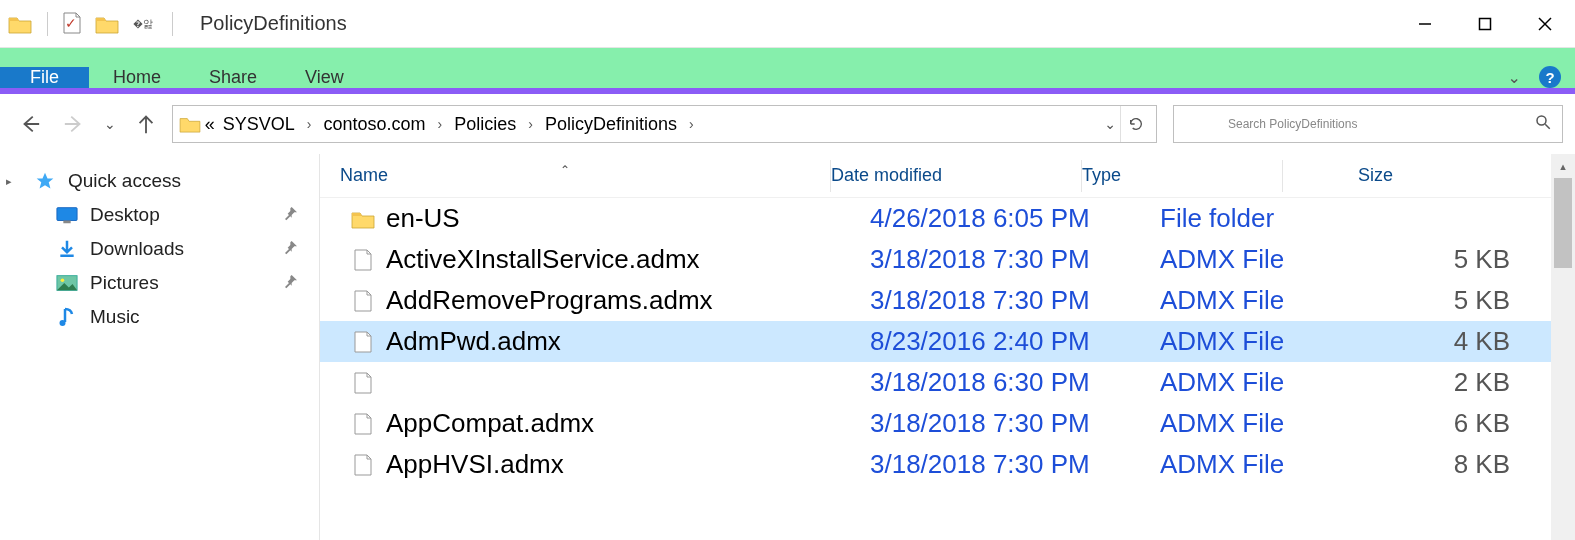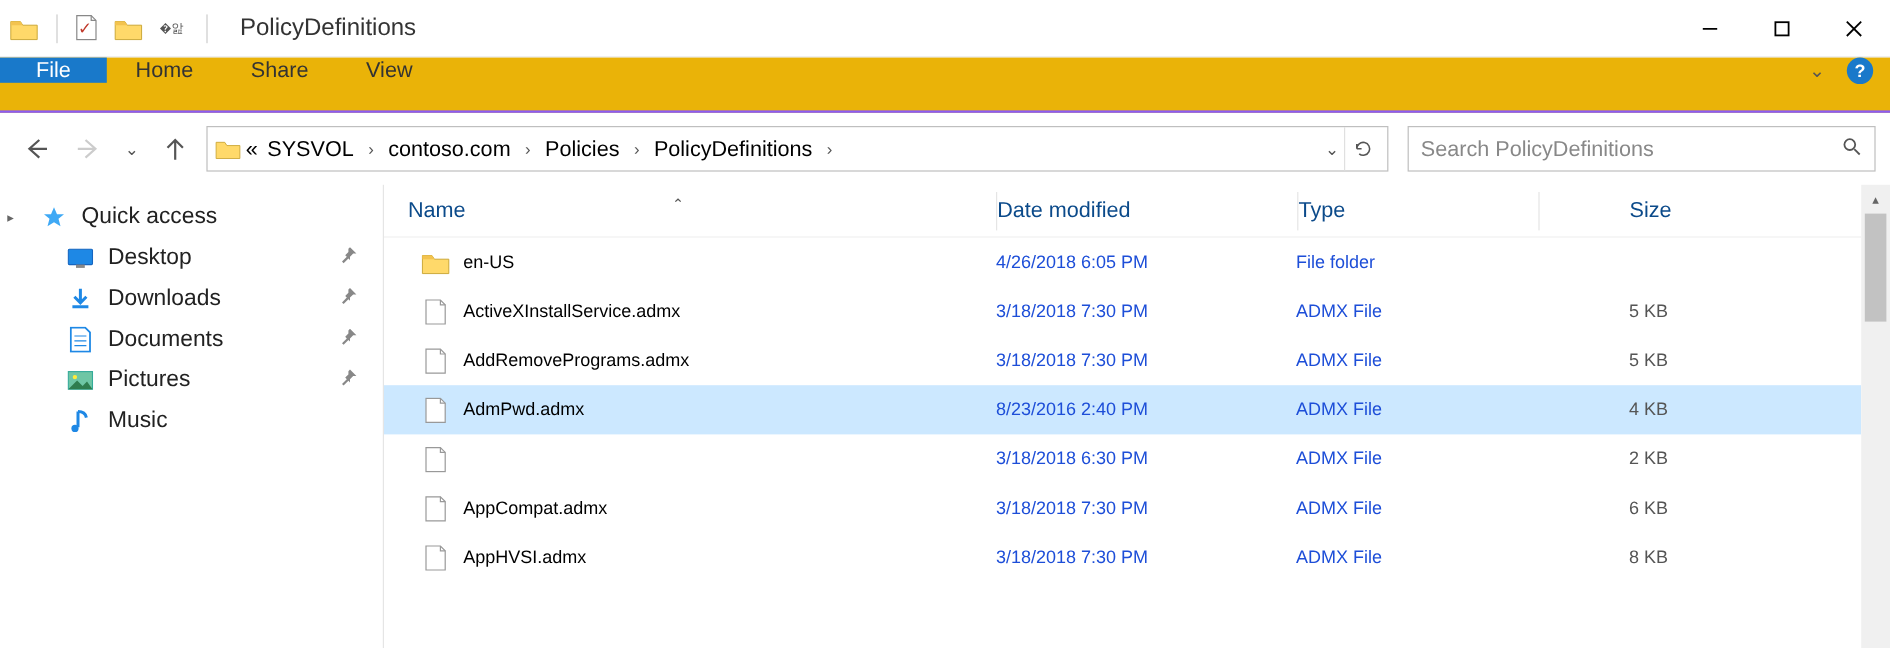--- a/index.html
+++ b/index.html
@@ -65,23 +65,23 @@
       display: flex;
       align-items: center;
       justify-content: center;
       font-size: 16px;
     }
     .win-btn svg { width: 16px; height: 16px; }
     
     .ribbon-tabs {
       height: 46px;
       display: flex;
-      align-items: flex-start;
-      border-bottom: 2px solid #8b5cf6;
-      background: #eab308;
+      align-items: flex-end;
+      border-bottom: 6px solid #8b5cf6;
+      background: #86efac;
     }
     .ribbon-tab {
       padding: 0 24px;
       display: flex;
       align-items: center;
       font-size: 18px;
       color: #333;
     }
     .ribbon-tab.file {
       background: #1979ca;
@@ -158,24 +158,25 @@
       padding: 0 10px;
       margin-left: 8px;
       background: #fff;
       color: #666;
       font-size: 18px;
     }
     .searchbar input {
       flex: 1;
       border: none;
       outline: none;
-      font-size: 18px;
+      font-size: 12px;
       font-family: inherit;
       color: #4c1d95;
       background: transparent;
+      margin-left: 44px;
     }
     .searchbar input::placeholder { color: #888; }
     
     .content {
       display: flex;
       height: calc(540px - 48px - 46px - 60px);
     }
     .sidebar {
       width: 320px;
       border-right: 1px solid #e5e5e5;
@@ -237,21 +238,22 @@
     }
     .col-sep {
       width: 1px;
       height: 32px;
       background: #e5e5e5;
     }
     .file-row {
       display: flex;
       align-items: center;
       height: 41px;
-      font-size: 15px;
+      font-size: 26px;
+      gap: 40px;
     }
     .file-row.selected {
       background: #cce8ff;
     }
     .file-row .col-name {
       display: flex;
       align-items: center;
     }
     .file-row .fi {
       width: 26px;
@@ -421,34 +423,20 @@
               <path d="M13 3 L21 11 L17 11 L13 15 L13 19 L11 17 L5 23 L3 21 L9 15 L7 13 L11 9 L11 5 Z" fill="#888"></path>
             </svg></span>
         </div>
         <div class="side-item sub">
           <span class="icon-slot">
             <svg width="20" height="20" viewBox="0 0 24 24">
               <path d="M12 2 L12 16 M6 10 L12 16 L18 10 M4 20 L20 20" fill="none" stroke="#1e88e5" stroke-width="3"></path>
             </svg>
           </span>
           <span class="label">Downloads</span>
-          <span class="pin-icon"><svg width="16" height="16" viewBox="0 0 24 24">
-              <path d="M13 3 L21 11 L17 11 L13 15 L13 19 L11 17 L5 23 L3 21 L9 15 L7 13 L11 9 L11 5 Z" fill="#888"></path>
-            </svg></span>
-        </div>
-        <div class="side-item sub">
-          <span class="icon-slot">
-            <svg width="18" height="22" viewBox="0 0 18 22">
-              <path d="M1 1 L13 1 L17 5 L17 21 L1 21 Z" fill="#fff" stroke="#1e88e5" stroke-width="1.5"></path>
-              <line x1="4" y1="8" x2="14" y2="8" stroke="#1e88e5"></line>
-              <line x1="4" y1="12" x2="14" y2="12" stroke="#1e88e5"></line>
-              <line x1="4" y1="16" x2="14" y2="16" stroke="#1e88e5"></line>
-            </svg>
-          </span>
-          <span class="label">Documents</span>
           <span class="pin-icon"><svg width="16" height="16" viewBox="0 0 24 24">
               <path d="M13 3 L21 11 L17 11 L13 15 L13 19 L11 17 L5 23 L3 21 L9 15 L7 13 L11 9 L11 5 Z" fill="#888"></path>
             </svg></span>
         </div>
         <div class="side-item sub">
           <span class="icon-slot">
             <svg width="22" height="18" viewBox="0 0 24 18">
               <rect x="1" y="1" width="22" height="16" fill="#6ec6a5" stroke="#3a9"></rect>
               <circle cx="7" cy="6" r="2" fill="#ffeb3b"></circle>
               <path d="M1 17 L9 9 L14 14 L18 10 L23 17 Z" fill="#2e7d4f"></path>

